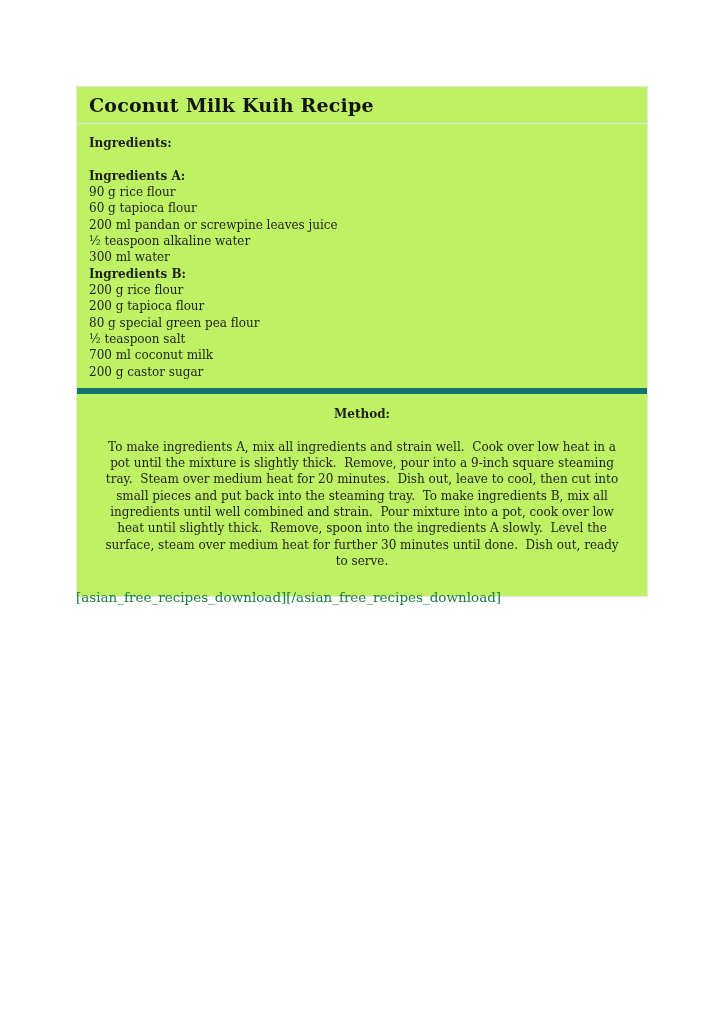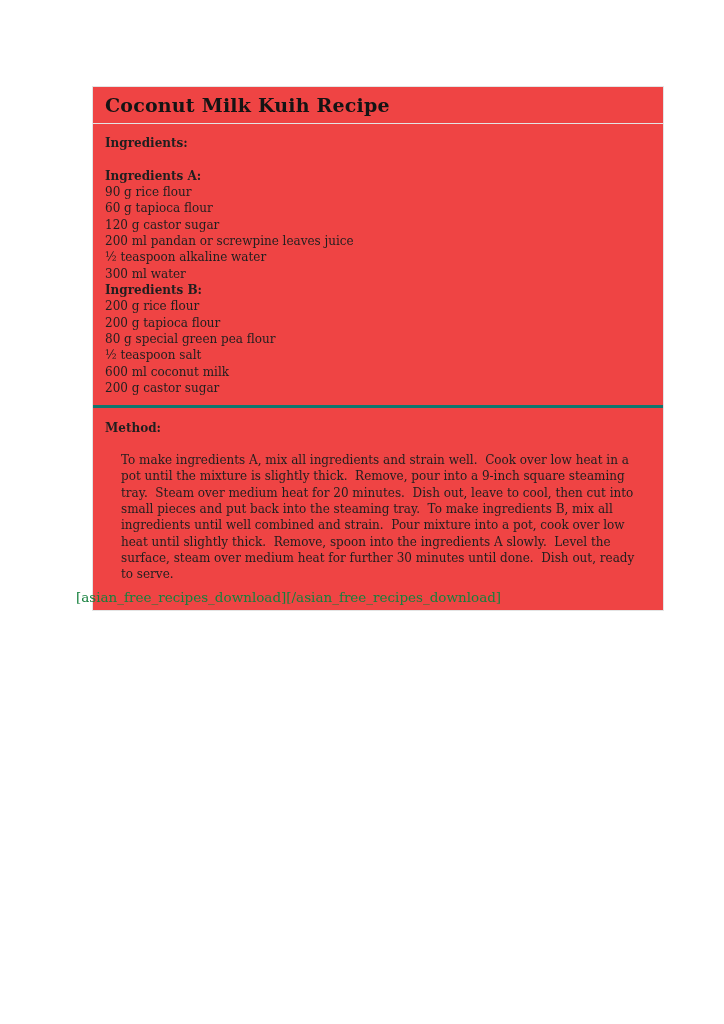--- a/index.html
+++ b/index.html
@@ -8,45 +8,46 @@
     padding: 0;
     width: 724px;
     height: 1024px;
     background: #ffffff;
     font-family: "DejaVu Serif", "Liberation Serif", serif;
     color: #1f1f1f;
     position: relative;
   }
   .recipe-card {
     position: absolute;
-    left: 92px;
+    left: 76px;
     top: 86px;
     width: 572px;
-    background: #ef4444;
+    background: #bef264;
     border: 1px solid #e4e4e4;
   }
   .card-header {
     padding: 7px 12px 6px 12px;
     border-bottom: 1px solid #e4e4e4;
   }
   .card-title {
     font-size: 19px;
     line-height: 23px;
     font-weight: bold;
     letter-spacing: 0.2px;
     color: #141414;
   }
   .card-section {
     padding: 11px 12px 8px 12px;
     font-size: 12px;
     line-height: 16.35px;
   }
   .method-section {
-    border-top: 3px solid #0f766e;
+    border-top: 6px solid #0f766e;
     padding: 12px 12px 11px 12px;
+    text-align: center;
   }
   .line { min-height: 16.35px; }
   .bold { font-weight: bold; }
   .method-paragraph {
     margin: 16px;
     white-space: pre-wrap;
   }
   .shortcode-line {
     position: absolute;
     left: 76px;
@@ -65,31 +66,30 @@
     <div class="card-title">Coconut Milk Kuih Recipe</div>
   </div>
 
   <div class="card-section">
     <div class="line bold">Ingredients:</div>
     <div class="line"></div>
 
     <div class="line bold">Ingredients A:</div>
     <div class="line">90 g rice flour</div>
     <div class="line">60 g tapioca flour</div>
-    <div class="line">120 g castor sugar</div>
     <div class="line">200 ml pandan or screwpine leaves juice</div>
     <div class="line">½ teaspoon alkaline water</div>
     <div class="line">300 ml water</div>
 
     <div class="line bold">Ingredients B:</div>
     <div class="line">200 g rice flour</div>
     <div class="line">200 g tapioca flour</div>
     <div class="line">80 g special green pea flour</div>
     <div class="line">½ teaspoon salt</div>
-    <div class="line">600 ml coconut milk</div>
+    <div class="line">700 ml coconut milk</div>
     <div class="line">200 g castor sugar</div>
   </div>
 
   <div class="card-section method-section">
     <div class="line bold">Method:</div>
     <p class="method-paragraph">To make ingredients A, mix all ingredients and strain well.  Cook over low heat in a pot until the mixture is slightly thick.  Remove, pour into a 9-inch square steaming tray.  Steam over medium heat for 20 minutes.  Dish out, leave to cool, then cut into small pieces and put back into the steaming tray.  To make ingredients B, mix all ingredients until well combined and strain.  Pour mixture into a pot, cook over low heat until slightly thick.  Remove, spoon into the ingredients A slowly.  Level the surface, steam over medium heat for further 30 minutes until done.  Dish out, ready to serve.</p>
   </div>
 
 </div>
 

